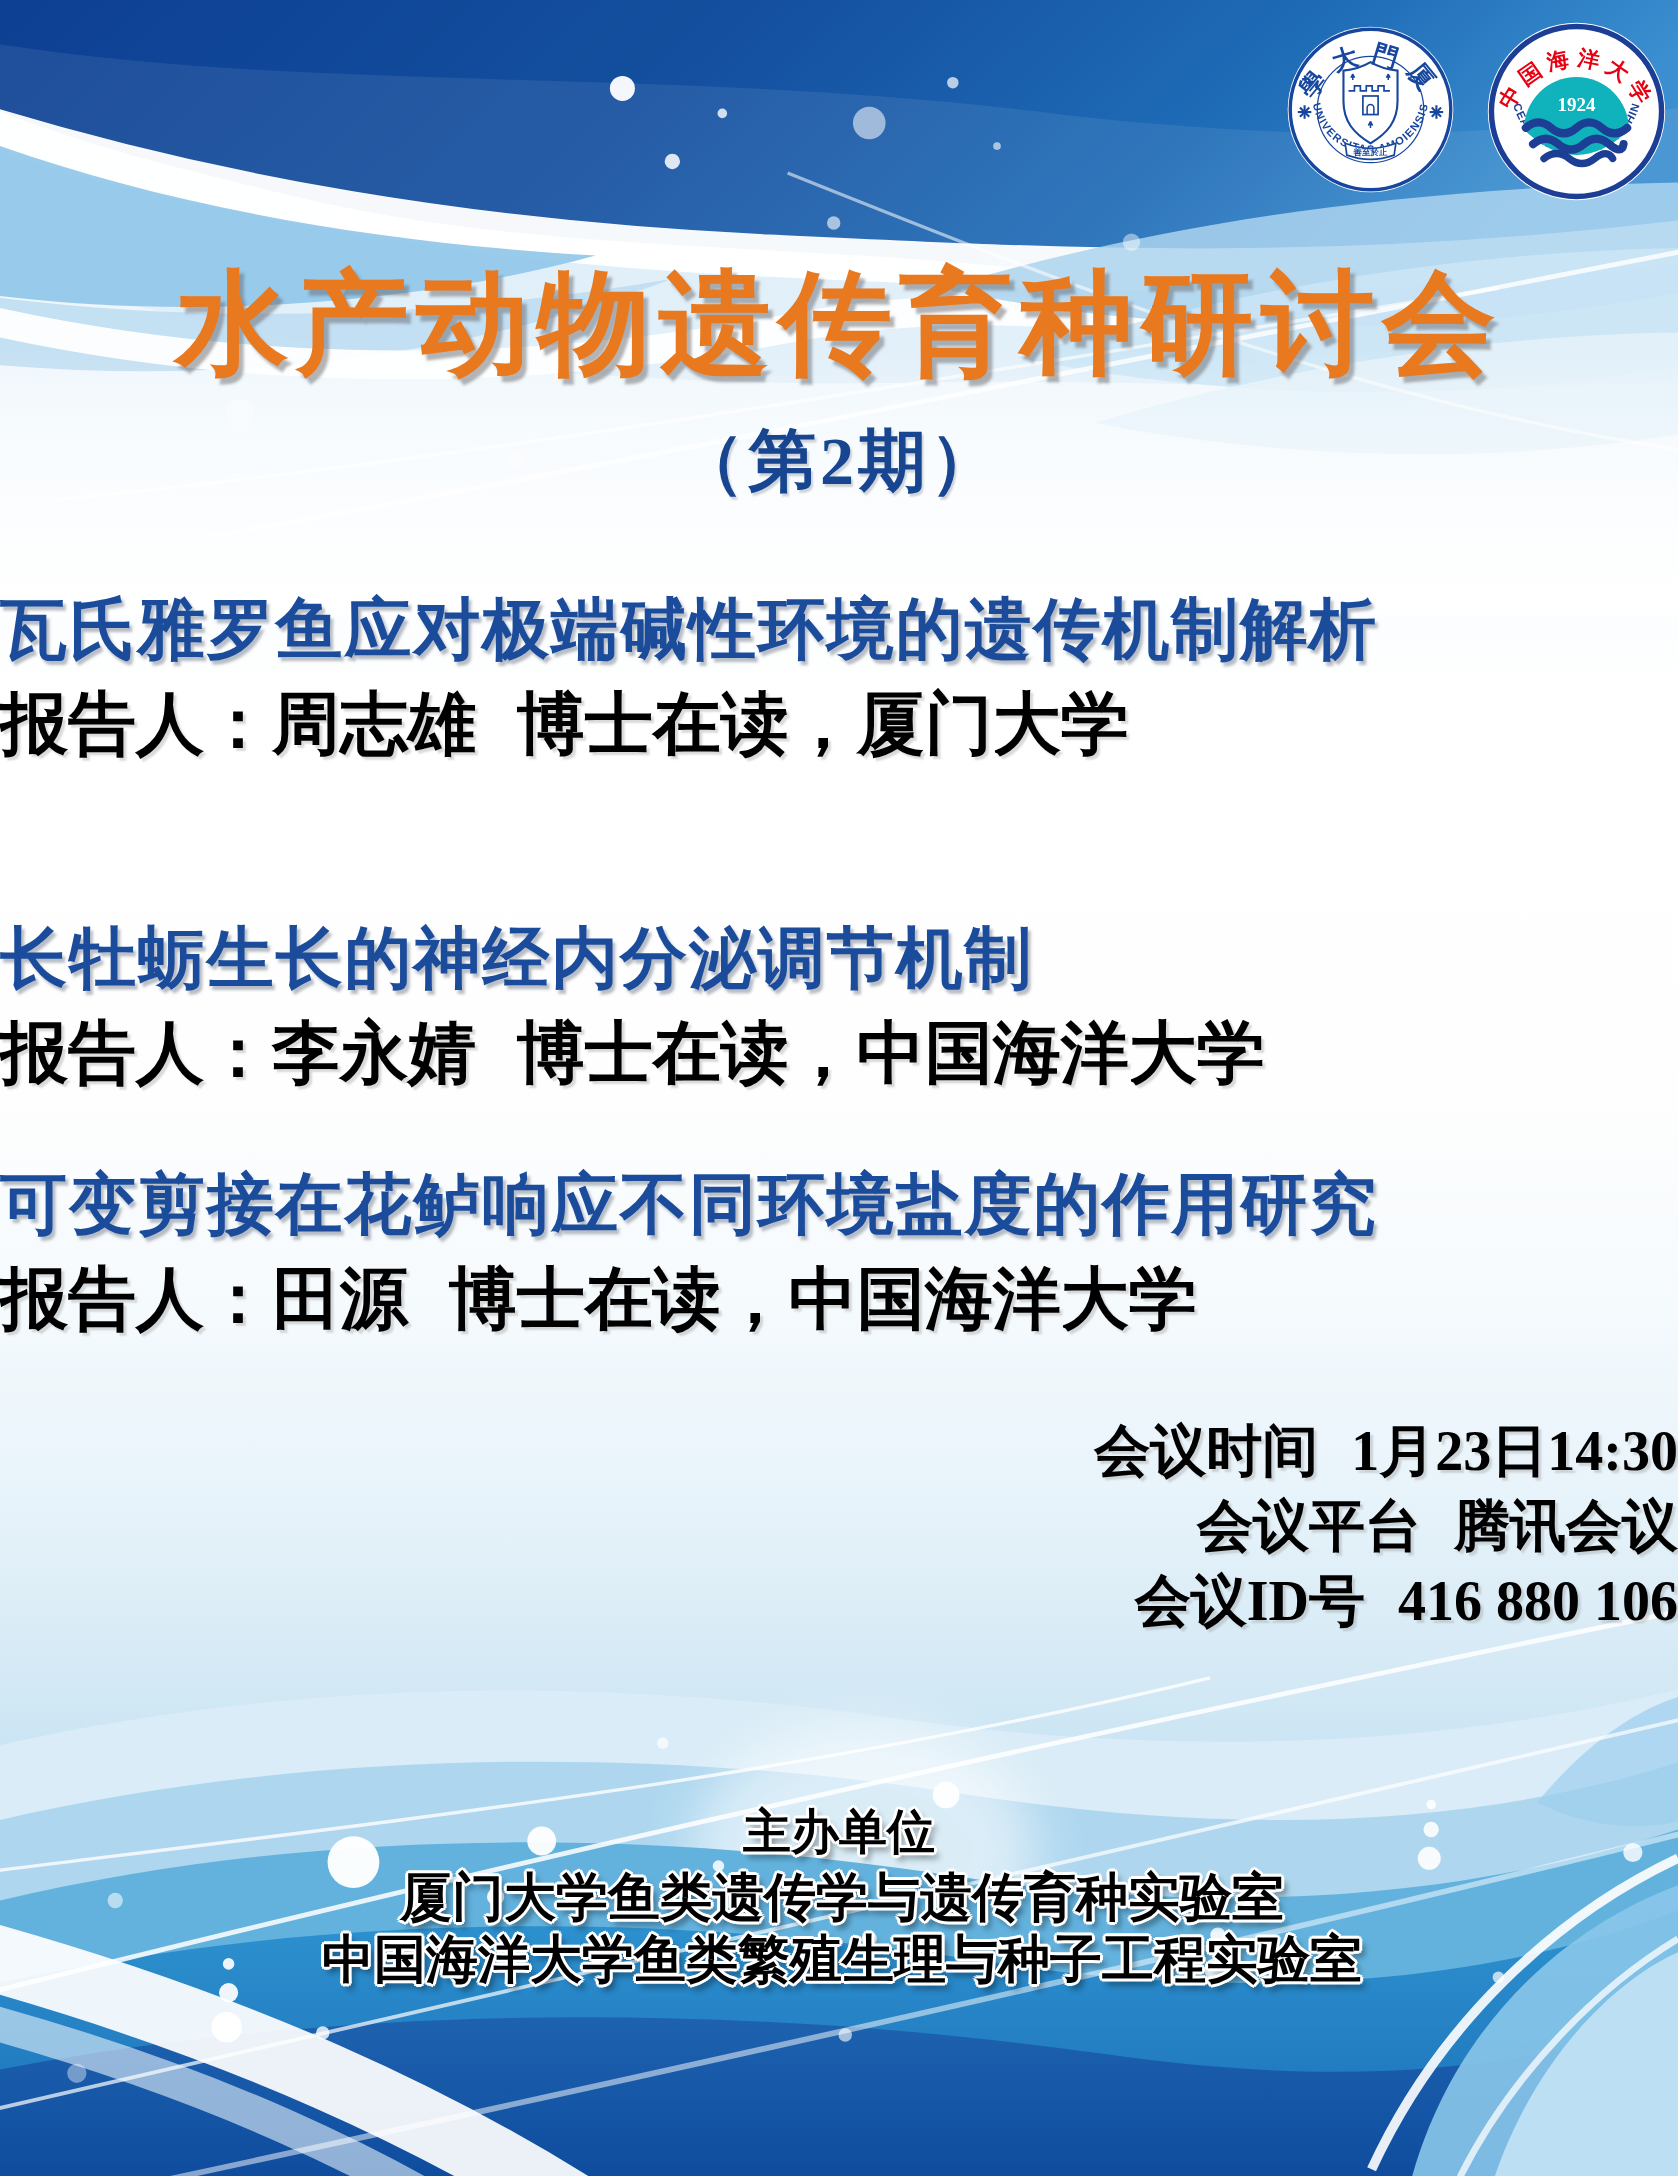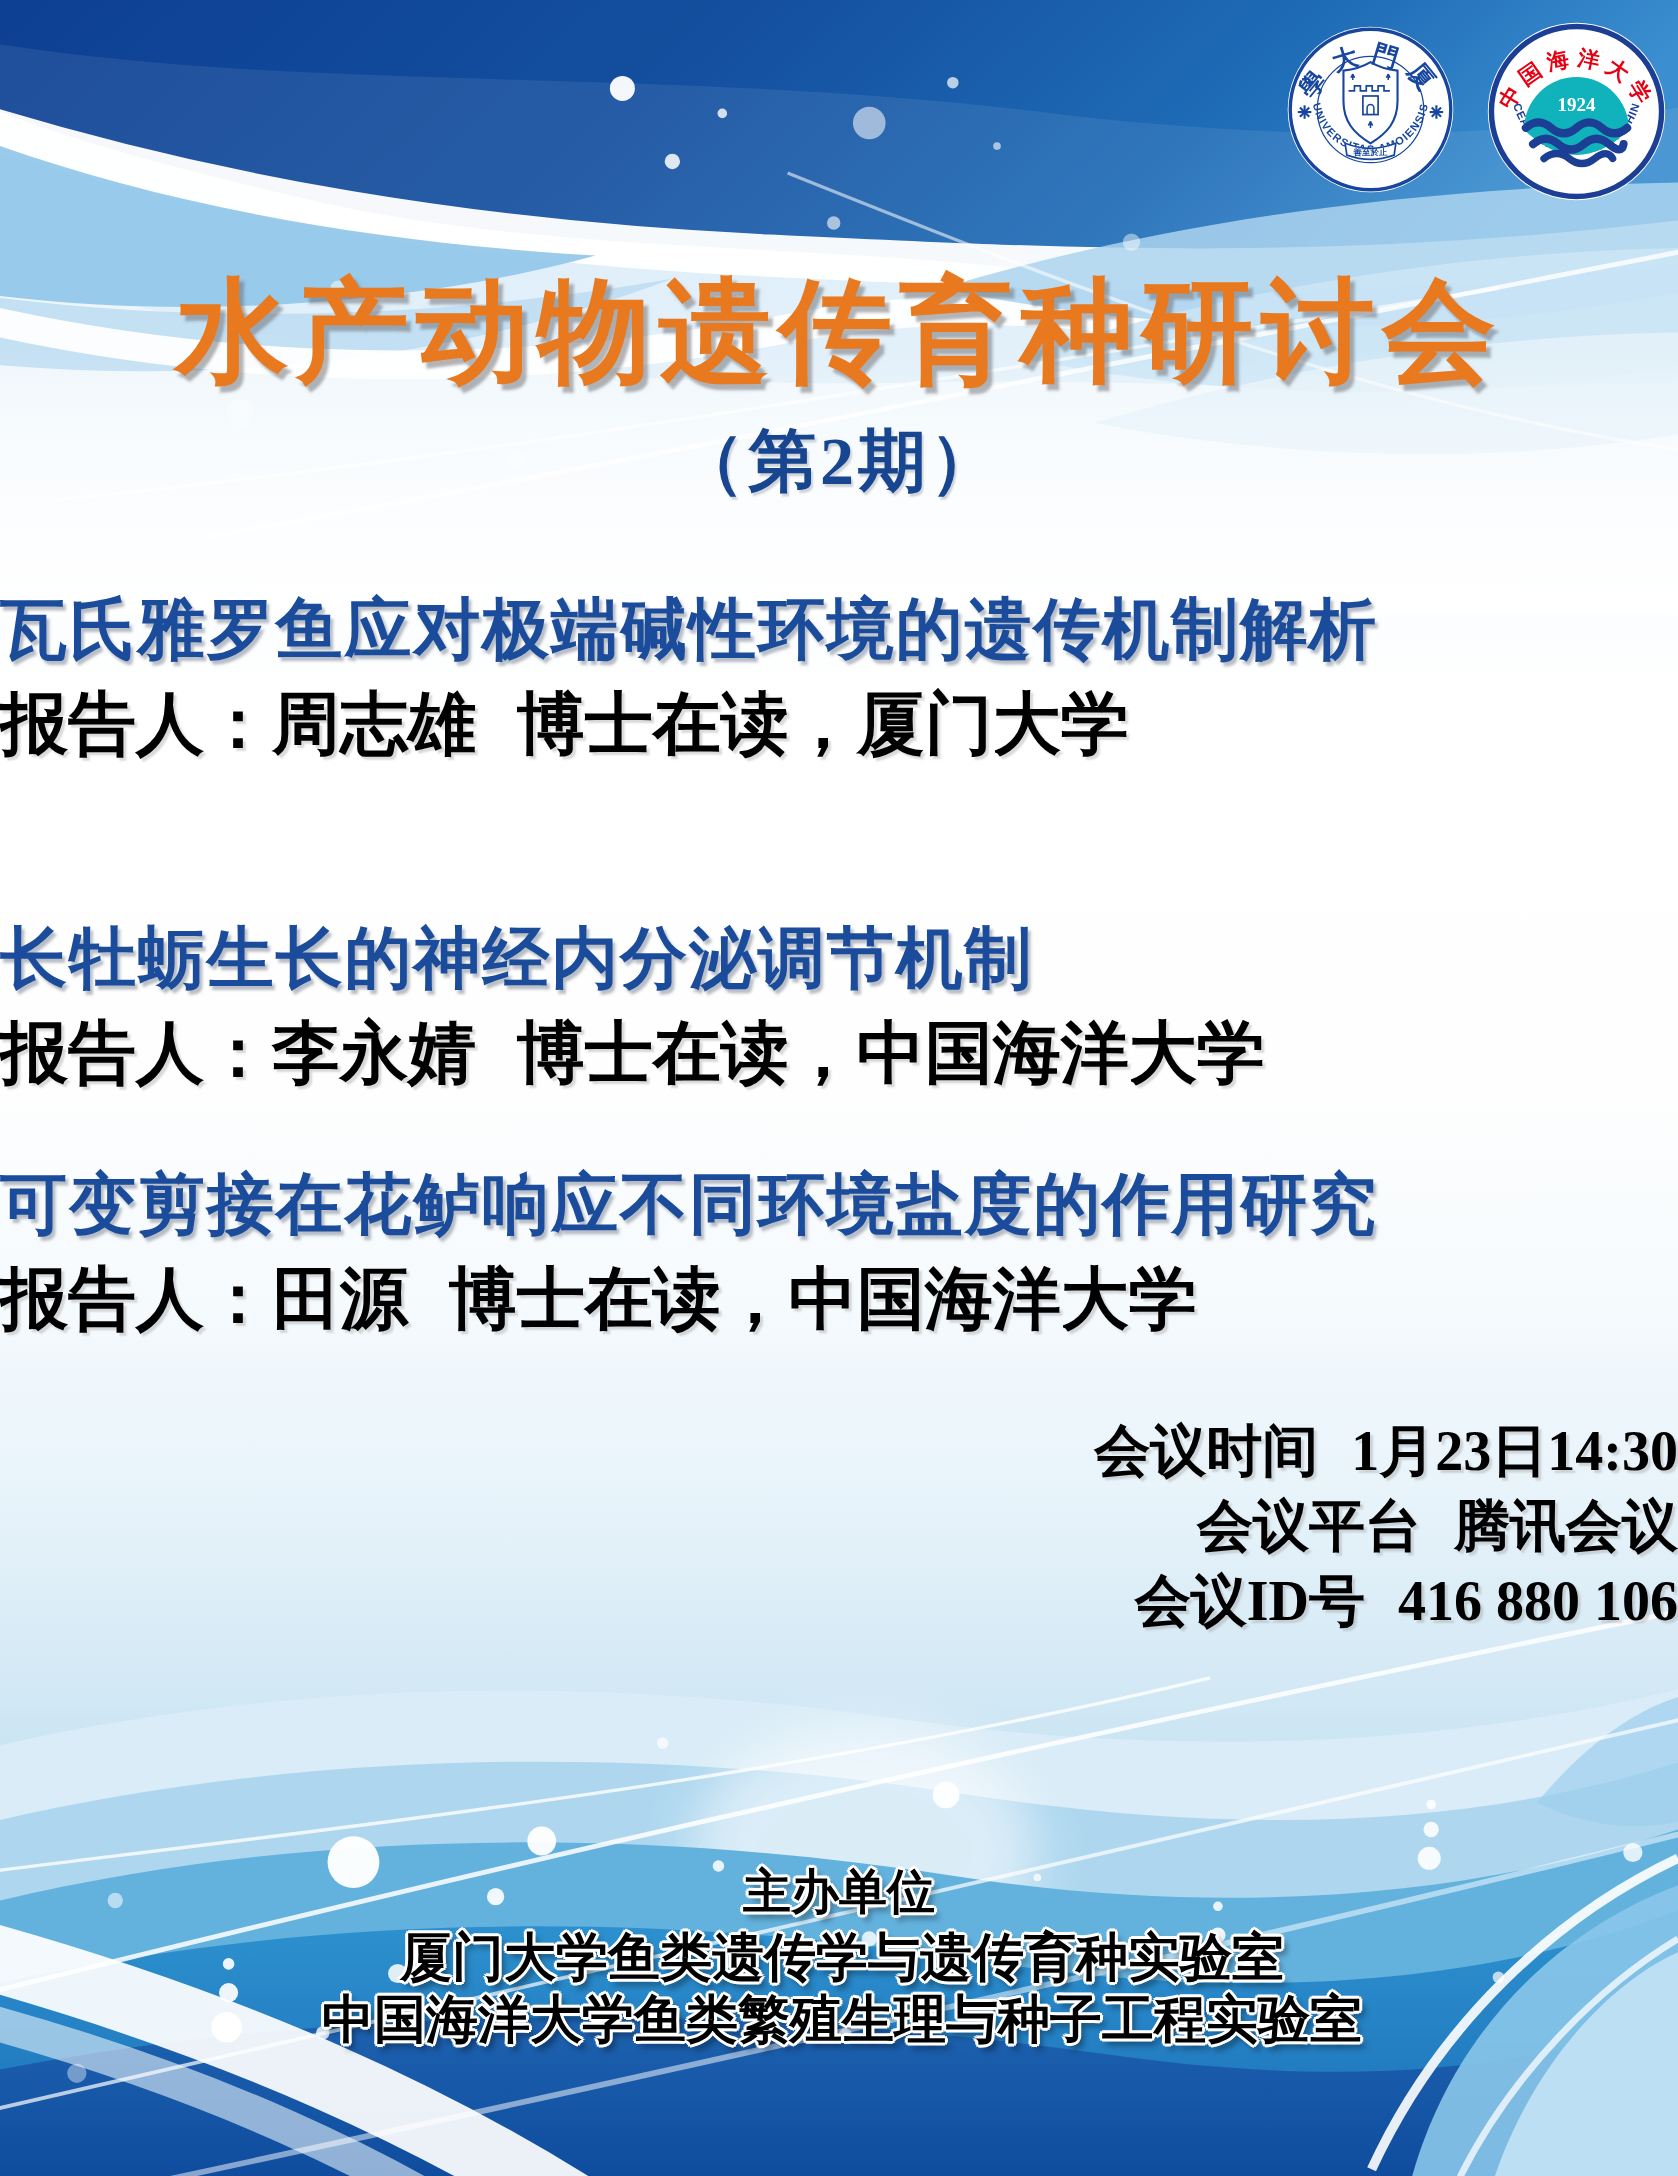--- a/index.html
+++ b/index.html
@@ -18,21 +18,21 @@
   .bg-bottom{bottom:0;width:1678px;height:672px;}
 
   .logos{position:absolute;top:21px;right:11.5px;display:flex;align-items:flex-start;gap:31px;z-index:5;}
   .logo{display:block;}
   .logo.xmu{width:169px;height:169px;margin-top:3.8px;}
   .logo.ouc{width:181px;height:181px;}
 
   .txt{position:absolute;left:0;width:100%;text-align:center;z-index:4;}
 
   .main-title{
-    top:269px;
+    top:261px;
     font-size:113px;line-height:125px;font-weight:bold;letter-spacing:7.7px;
     color:#e8791f;
     text-shadow:4.8px 5.8px 2.9px rgba(105,105,110,0.5);
     font-family:"Liberation Sans", sans-serif;
   }
   .subtitle{
     top:427px;
     font-size:68px;line-height:69px;font-weight:bold;letter-spacing:3.8px;
     color:#17458f;
     text-shadow:1.9px 2.9px 1.9px rgba(140,150,160,0.4);
@@ -58,21 +58,21 @@
   .meeting{top:1414px;z-index:4;}
   .meeting-line{
     font-size:56px;line-height:75px;font-weight:bold;
     color:#000;
     text-shadow:2.9px 2.9px 1.9px rgba(150,150,150,0.35);
     font-family:"Liberation Serif", serif;
     text-align:right;
   }
   .meeting-line .value{margin-left:33px;}
 
-  .organizers{top:1864px;z-index:4;}
+  .organizers{top:1804px;z-index:4;}
   .org-heading{
     font-size:48px;line-height:56px;font-weight:bold;margin-bottom:5.8px;
     color:#000;
     font-family:"Liberation Sans", sans-serif;
     text-shadow:-1.9px -1.9px 0 #fff,1.9px -1.9px 0 #fff,-1.9px 1.9px 0 #fff,1.9px 1.9px 0 #fff,
                  0 -2.9px 0 #fff,0 2.9px 0 #fff,-2.9px 0 0 #fff,2.9px 0 0 #fff,
                  4.8px 5.8px 6.7px rgba(0,0,0,0.45);
   }
   .org-line{
     font-size:52px;line-height:62px;font-weight:bold;

